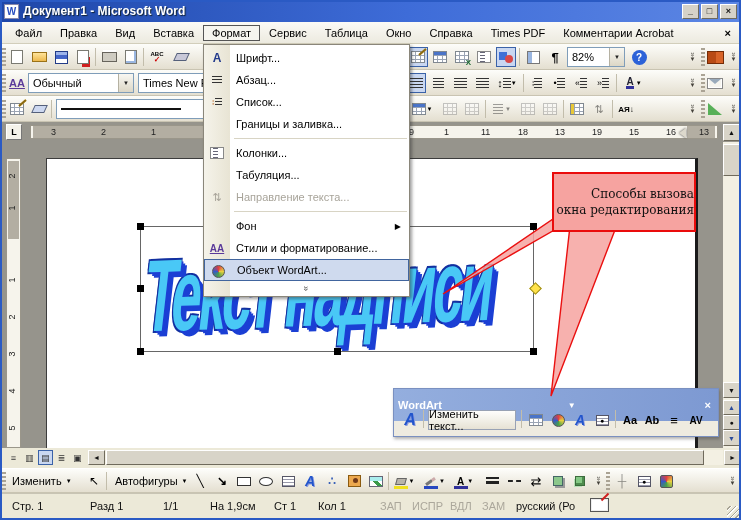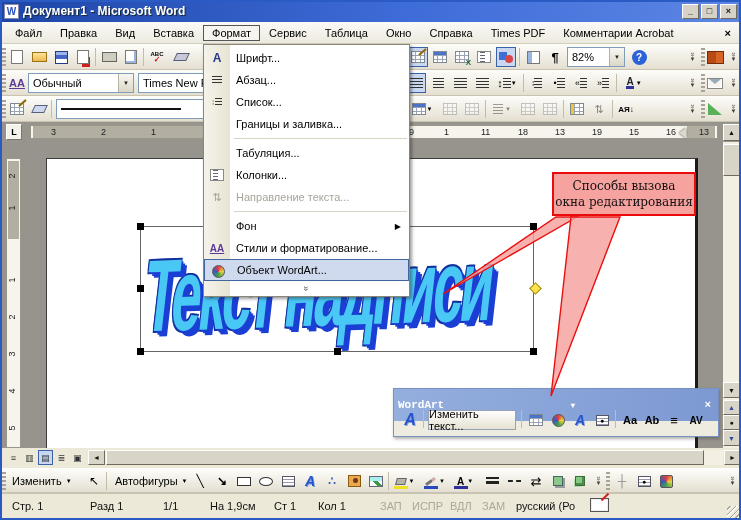--- a/index.html
+++ b/index.html
@@ -128,30 +128,30 @@
     background:linear-gradient(90deg,#f5f3ea,#e8e4d4);}
   .mi{position:relative;height:22px;display:flex;align-items:center;padding-left:32px;padding-right:8px;cursor:default;}
   .mi .mico{position:absolute;left:4px;top:2px;width:18px;height:18px;display:flex;align-items:center;justify-content:center;}
   .mi.hl{background:#cfdaee;border:1px solid #41659e;height:22px;}
   .mi.dsb{color:#a8a49a;}
   .msep{height:1px;background:#d8d4c4;margin:3px 2px 3px 30px;}
   .subarr{margin-left:auto;font-size:8px;}
   .mchev{height:13px;display:flex;align-items:center;justify-content:center;color:#444;font-size:9px;}
   .mchev span{transform:rotate(90deg);letter-spacing:-1px;}
   
-  .callout{position:absolute;left:552px;top:172px;width:144px;height:44px;z-index:30;
+  .callout{position:absolute;left:552px;top:172px;width:144px;height:60px;z-index:30;
     background:#f6a3a0;border:2px solid #ea0c0c;display:flex;flex-direction:column;
-    align-items:center;justify-content:center;font-family:"DejaVu Serif","Liberation Serif",serif;
+    align-items:flex-end;justify-content:center;font-family:"DejaVu Serif","Liberation Serif",serif;
     font-size:12px;line-height:16px;color:#111;}
   #annot{position:absolute;left:0;top:0;z-index:29;pointer-events:none;}
   
   .watb{position:absolute;left:393px;top:388px;width:326px;height:49px;z-index:20;
     background:#eeebe0;border:1px solid #7a90c0;box-shadow:1px 2px 3px rgba(60,60,60,.4);}
   .watb .ttl{height:14px;background:linear-gradient(90deg,#94aede,#7d99d2);color:#fff;font-weight:bold;
-    display:flex;align-items:center;padding:16px 4px;font-size:11px;font-family:Liberation Mono, monospace;}
+    display:flex;align-items:center;padding:16px 4px;font-size:11px;}
   .watb .ttl .tx{margin-left:auto;font-size:8px;font-weight:bold;padding:0 3px;}
   .watb .bic{position:absolute;top:20px;width:22px;height:22px;display:flex;align-items:center;justify-content:center;}
   .editbtn{position:absolute;top:21px;left:428px;width:88px;height:20px;border:1px solid #98a2b4;
     background:linear-gradient(#fefefc,#e6e2d4);display:flex;align-items:center;justify-content:center;}
   
   .hsrow{position:absolute;left:0;top:448px;width:741px;height:20px;background:#ece9d8;z-index:2;}
   .vb{position:absolute;top:2px;width:15px;height:15px;display:flex;align-items:center;justify-content:center;
     font-size:9px;color:#333;}
   .vb.on{border:1px solid #3a62a8;background:#c9d7f1;}
   .drawbar{position:absolute;left:0;top:468px;width:741px;height:25px;background:linear-gradient(#fdfdfa,#e4dfd0);
@@ -460,27 +460,27 @@
           <span style="font-size:8px;color:#b85a10">⁞</span>
           <span class="bars" style="width:7px;height:9px;margin-left:1px"></span>
         </span>
       <span>Список...</span>
     </div>
     <div class="mi">
       <span>Границы и заливка...</span>
     </div>
     <div class="msep"></div>
     <div class="mi">
-      <span>Табуляция...</span>
-    </div>
-    <div class="mi">
       <span class="mico">
           <span class="colic"></span>
         </span>
       <span>Колонки...</span>
+    </div>
+    <div class="mi">
+      <span>Табуляция...</span>
     </div>
     <div class="mi dsb">
       <span class="mico" style="color:#a8a49a">⇅</span>
       <span>Направление текста...</span>
     </div>
     <div class="msep"></div>
     <div class="mi">
       <span>Фон</span>
       <span class="subarr">▶</span>
     </div>

